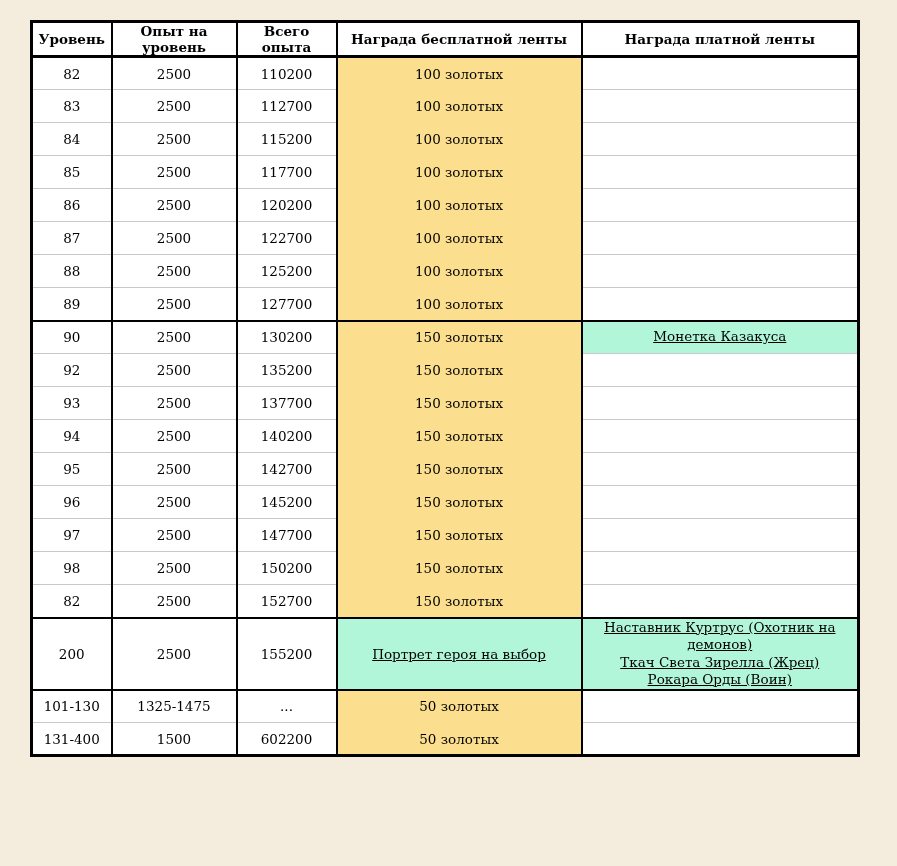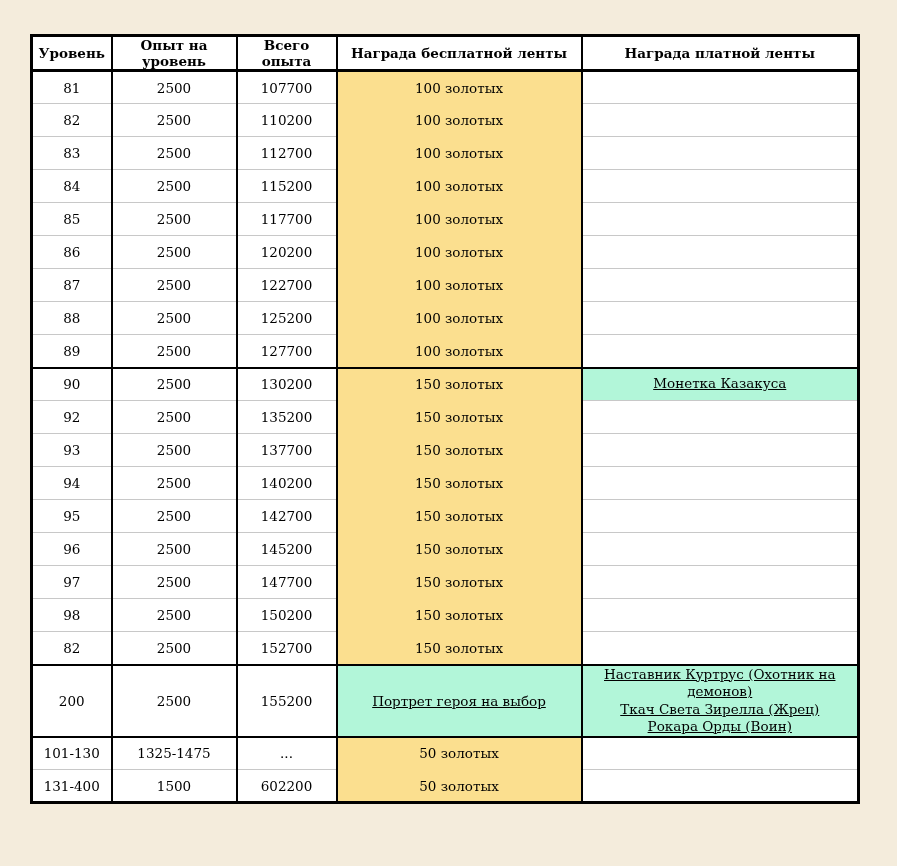--- a/index.html
+++ b/index.html
@@ -21,21 +21,21 @@
     height: 866px;
     background: var(--page-bg);
     font-family: "DejaVu Serif", "Liberation Serif", serif;
     color: var(--text);
     position: relative;
     overflow: hidden;
   }
   .table-wrap {
     position: absolute;
     left: 30px;
-    top: 34px;
+    top: 20px;
   }
   table {
     border-collapse: collapse;
     table-layout: fixed;
     background: var(--table-bg);
     border: 3px solid var(--border);
   }
   th, td {
     text-align: center;
     vertical-align: middle;
@@ -96,27 +96,20 @@
       <tr>
         <th>Уровень</th>
         <th>Опыт на уровень</th>
         <th>Всего опыта</th>
         <th>Награда бесплатной ленты</th>
         <th>Награда платной ленты</th>
       </tr>
     </thead>
     <tbody id="rows-body">
         <tr>
-    <td class="c-level">81</td>
-    <td class="c-xp">2500</td>
-    <td class="c-total">107700</td>
-    <td class="c-free">100 золотых</td>
-    <td class="c-paid"></td>
-  </tr>
-        <tr>
     <td class="c-level">82</td>
     <td class="c-xp">2500</td>
     <td class="c-total">110200</td>
     <td class="c-free">100 золотых</td>
     <td class="c-paid"></td>
   </tr>
         <tr>
     <td class="c-level">83</td>
     <td class="c-xp">2500</td>
     <td class="c-total">112700</td>

